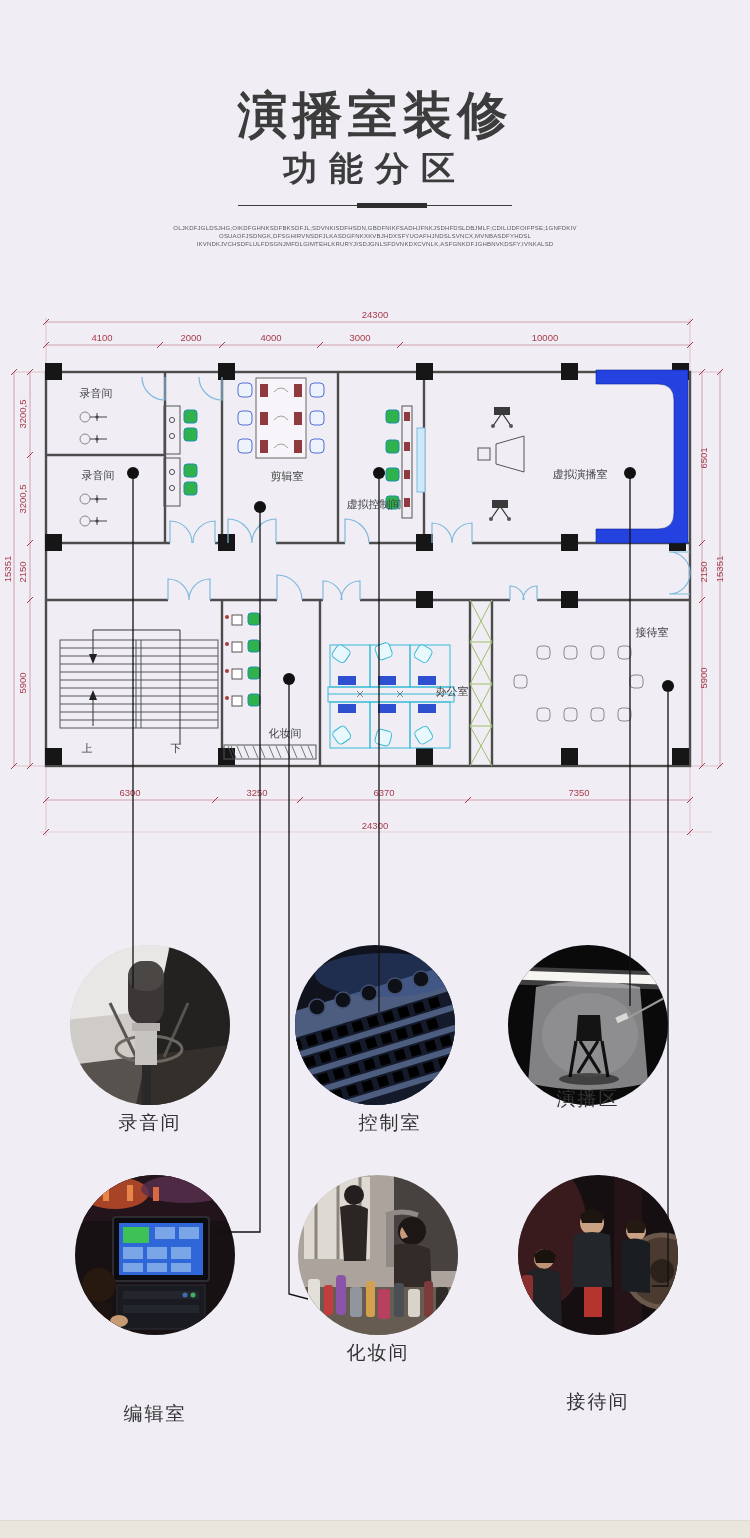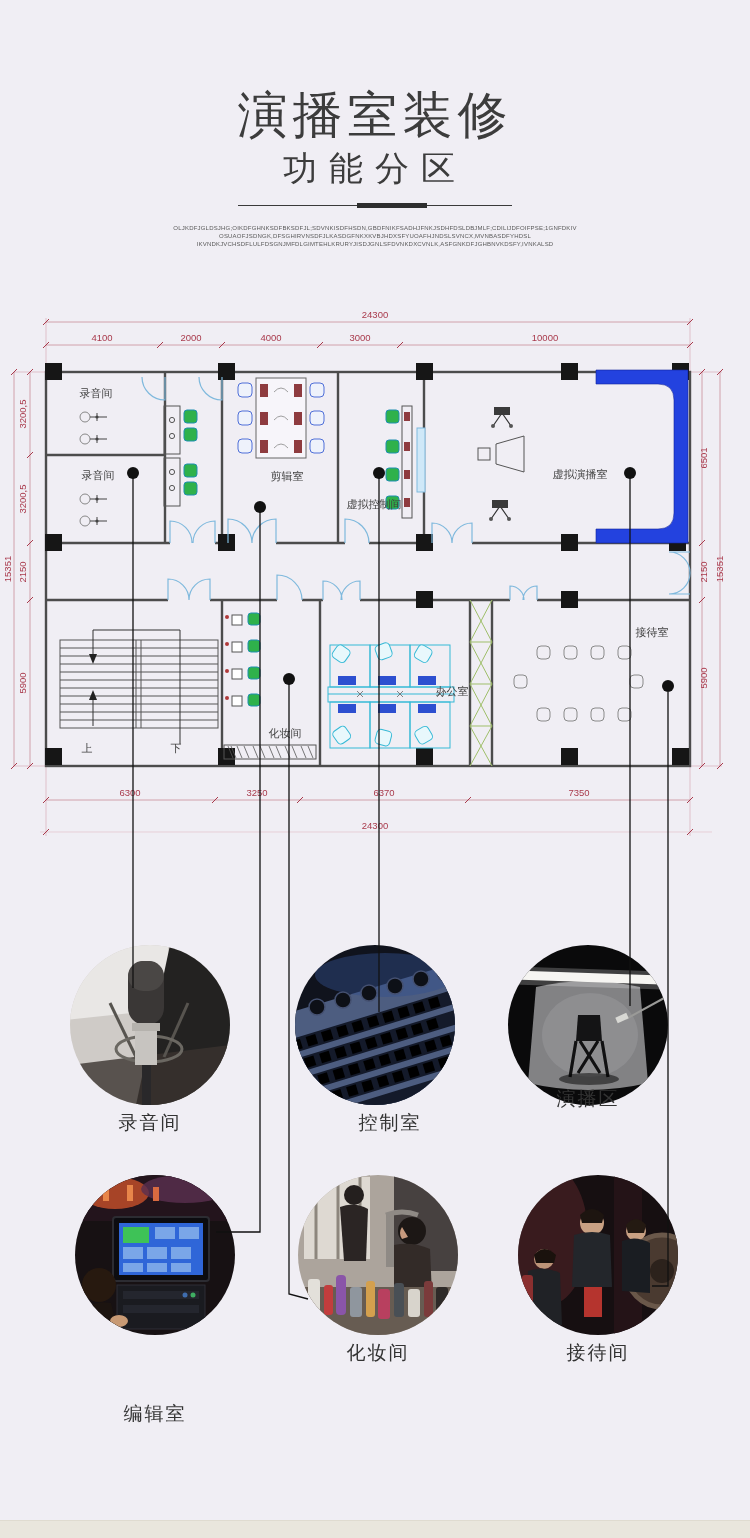--- a/index.html
+++ b/index.html
@@ -2,22 +2,22 @@
 <html><head>
 <meta charset="utf-8">
 <style>
   html,body{margin:0;padding:0;}
   body{
     width:750px;height:1538px;position:relative;overflow:hidden;
     background:#f0eef4;
     font-family:"Liberation Sans", sans-serif;
   }
   .hdr{position:absolute;left:0;width:750px;text-align:center;color:#3c3c3c;z-index:2;}
-  .title{top:82px;font-size:50px;font-weight:normal;letter-spacing:5px;}
-  .subtitle{top:146px;font-size:34px;font-weight:normal;letter-spacing:12px;}
+  .title{top:82px;font-size:50px;font-weight:bold;letter-spacing:5px;}
+  .subtitle{top:146px;font-size:34px;font-weight:bold;letter-spacing:12px;}
   .divider{position:absolute;top:203px;left:238px;width:274px;height:5px;z-index:2;}
   .divider .thin{position:absolute;top:2px;left:0;width:100%;height:1px;background:#3a3a3a;}
   .divider .thick{position:absolute;top:0;left:50%;margin-left:-18px;width:70px;height:5px;background:#2e2e2e;}
   .filler{position:absolute;top:224px;left:115px;width:520px;text-align:center;
     font-size:6px;line-height:8px;color:#5a5a5a;letter-spacing:.2px;word-break:break-all;z-index:2;}
   .overlay{position:absolute;top:0;left:0;z-index:3;pointer-events:none;}
   .photo{position:absolute;width:160px;height:160px;border-radius:50%;overflow:hidden;z-index:1;}
   .photo svg{display:block;}
   .plabel{position:absolute;width:200px;text-align:center;font-size:19px;color:#333;
     letter-spacing:2px;z-index:2;}
@@ -243,21 +243,21 @@
     </g>
     <rect x="4" y="100" width="11" height="30" rx="3" fill="#8a2f2f"></rect>
   </svg>
 </div>
 
 <div class="plabel" style="left:50px;top:1110px">录音间</div>
 <div class="plabel" style="left:290px;top:1110px">控制室</div>
 <div class="plabel" style="left:488px;top:1086px">演播区</div>
 <div class="plabel" style="left:55px;top:1401px">编辑室</div>
 <div class="plabel" style="left:278px;top:1340px">化妆间</div>
-<div class="plabel" style="left:498px;top:1340px">接待间</div>
+<div class="plabel" style="left:498px;top:1389px">接待间</div>
 
 <svg class="overlay" width="750" height="1538" viewBox="0 0 750 1538">
 
   <g stroke="#d9aeb8" stroke-width=".7">
     <path d="M46 318 V372 M690 318 V372 M46 766 V836 M690 766 V836"></path>
     <path d="M14 372 H46 M14 766 H46 M690 372 H722 M690 766 H722"></path>
     <path d="M40 832 H712" stroke="#e4c2ca"></path>
   </g>
 
   <g stroke="#c98e9a" stroke-width=".8">

